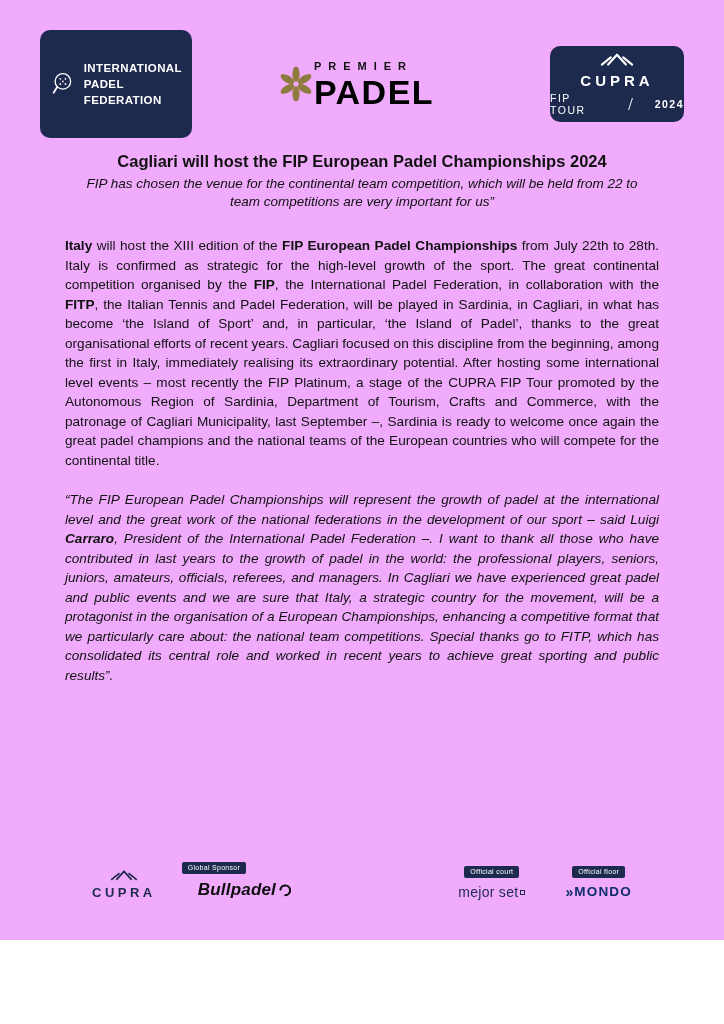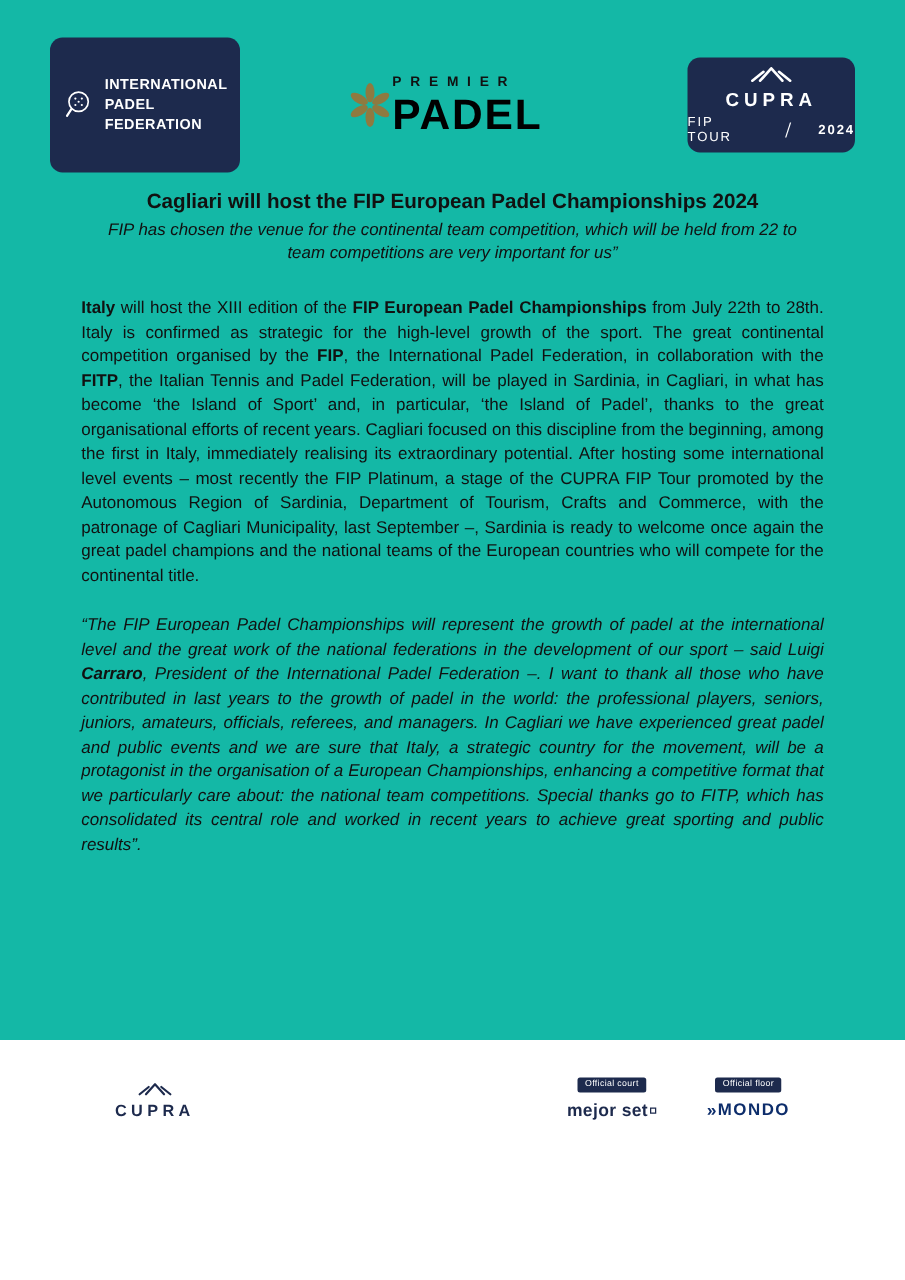--- a/index.html
+++ b/index.html
@@ -5,21 +5,21 @@
   * { box-sizing: border-box; }
   html, body { margin: 0; padding: 0; }
   body {
     width: 724px; height: 1024px;
     background: #ffffff;
     font-family: "Liberation Sans", sans-serif;
     color: #111;
     overflow: hidden;
     position: relative;
   }
-  .page { position: relative; width: 724px; height: 832px; background: #14b8a6; }
+  .page { position: relative; width: 724px; height: 940px; background: #f0abfc; }
 
   
   .header {
     display: flex; align-items: center; justify-content: space-between;
     padding: 28px 40px 0 40px; height: 140px;
   }
   .ipf-box {
     background: #1d2a4d; border-radius: 10px;
     width: 152px; height: 108px;
     display: flex; align-items: center; gap: 9px; padding: 0 10px;
@@ -62,21 +62,21 @@
     background: #1d2a4d; color: #fff; font-size: 7px; letter-spacing: 0.3px;
     padding: 2px 6px; border-radius: 2px; white-space: nowrap; line-height: 1.1;
   }
   .cupra-footer { align-items: center; gap: 2px; }
   .cupra-footer-name { color: #1d2a4d; font-size: 13px; font-weight: bold; letter-spacing: 3.5px; }
   .bullpadel-block { margin-left: 42px; align-items: flex-start; }
   .bullpadel-block .badge { margin-left: -16px; }
   .bullpadel-row { display: inline-flex; align-items: center; gap: 2px; }
   .bullpadel-text { font-size: 17px; font-weight: bold; font-style: italic; color: #0d0d0d; letter-spacing: 0.2px; }
   .spacer { flex: 1; }
-  .mejorset-text { font-size: 14px; font-weight: bold; color: #1d2a4d; letter-spacing: 0.3px; display: inline-flex; align-items: center; gap: 2px; }
+  .mejorset-text { font-size: 14px; font-weight: normal; color: #1d2a4d; letter-spacing: 0.3px; display: inline-flex; align-items: center; gap: 2px; }
   .ms-mark { width: 5px; height: 5px; border: 1.2px solid #1d2a4d; display: inline-block; margin-top: 1px; }
   .mondo-block { margin-left: 40px; }
   .mondo-row { display: inline-flex; align-items: center; gap: 1px; color: #0d2d6b; }
   .mondo-mark { font-size: 14px; font-weight: bold; }
   .mondo-text { font-size: 13.5px; font-weight: bold; letter-spacing: 1.2px; }
 </style>
 </head>
 <body>
 
 <div class="page">
@@ -156,20 +156,29 @@
 
   <div class="sponsors">
 
     <div class="sponsor-block cupra-footer">
       <svg width="44" height="13" viewBox="0 0 60 18">
         <path d="M30 2 L40 13 M30 2 L20 13 M13 13 L23 5 M47 13 L37 5" stroke="#1d2a4d" stroke-width="2.4" fill="none" stroke-linecap="round"></path>
       </svg>
       <div class="cupra-footer-name">CUPRA</div>
     </div>
 
+    <div class="sponsor-block bullpadel-block">
+      <span class="badge">Global Sponsor</span>
+      <span class="bullpadel-row">
+        <span class="bullpadel-text">Bullpadel</span>
+        <svg width="13" height="15" viewBox="0 0 16 18">
+          <path d="M3 9 a6 6 0 1 1 6 7" stroke="#0d0d0d" stroke-width="2.6" fill="none" stroke-linecap="round"></path>
+        </svg>
+      </span>
+    </div>
 
     <div class="spacer"></div>
 
     <div class="sponsor-block">
       <span class="badge">Official court</span>
       <span class="mejorset-text">
         <span>mejor set</span>
         <span class="ms-mark"></span>
       </span>
     </div>

